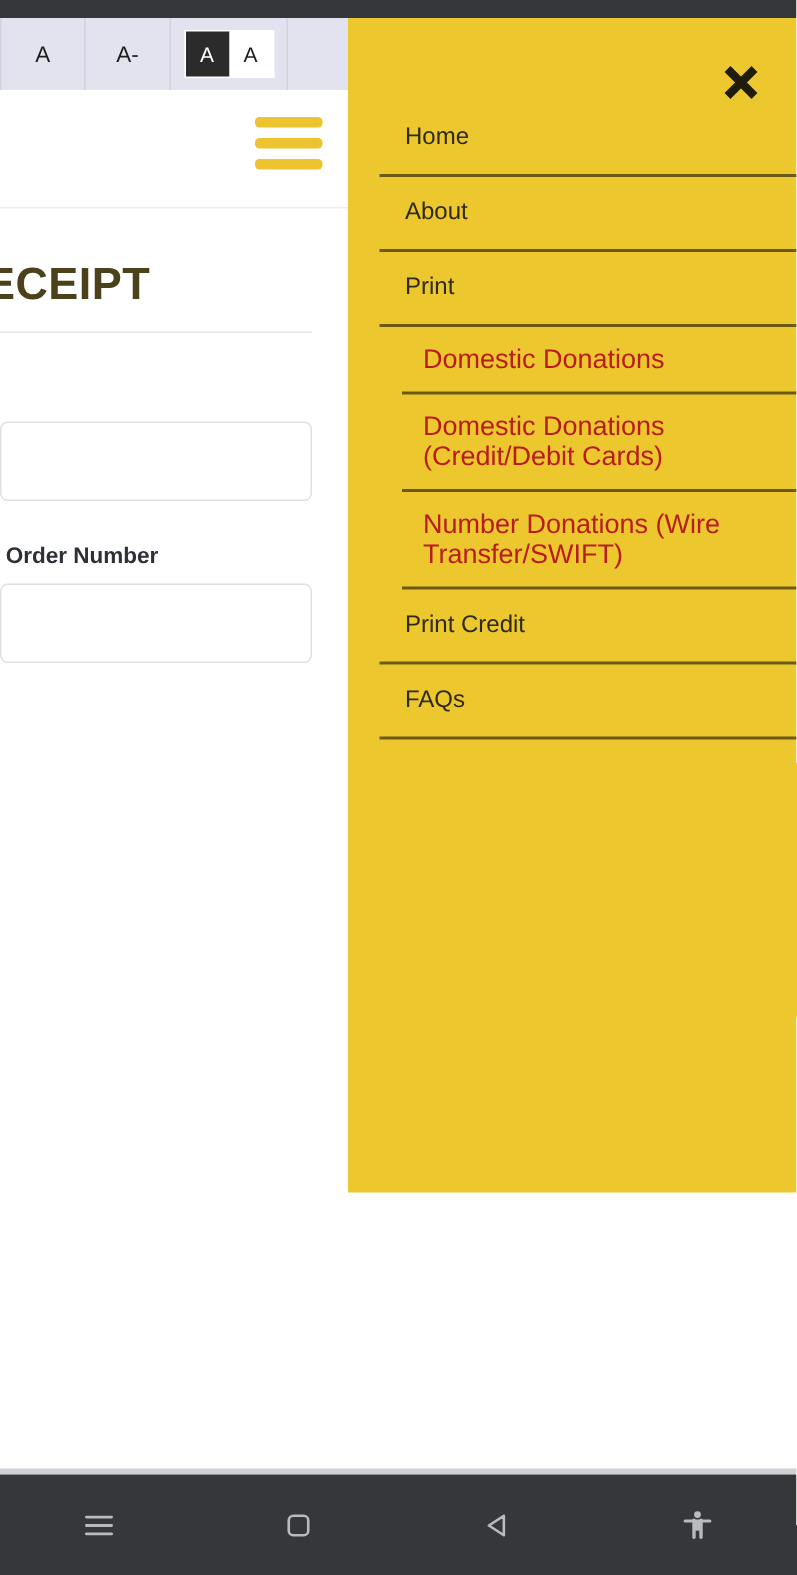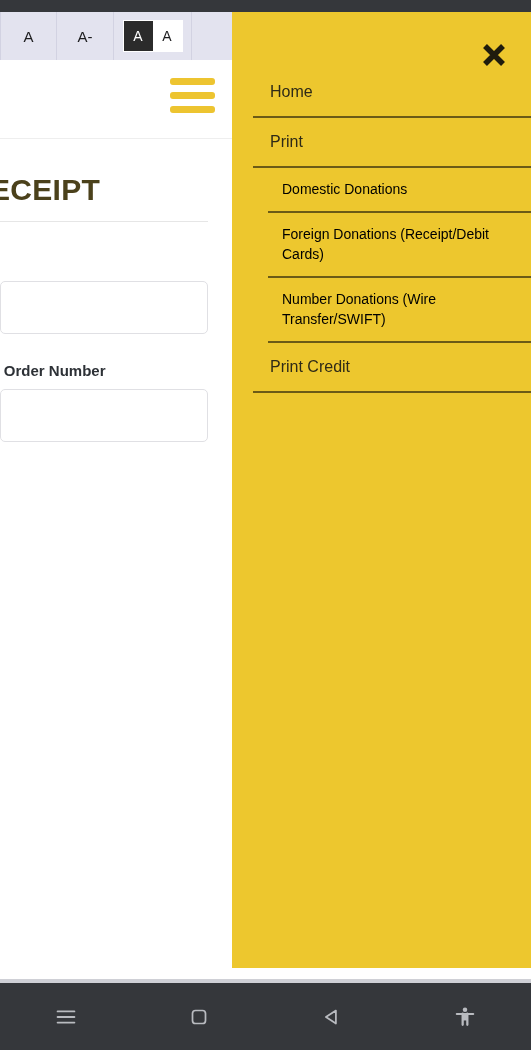--- a/index.html
+++ b/index.html
@@ -135,21 +135,21 @@
     padding: 0 12px;
     outline: none;
   }
 
   
   #drawer {
     position: absolute;
     top: 12px;
     left: 232px;
     width: 299px;
-    height: 956px;
+    height: 783px;
     background: #edc72e;
     box-sizing: border-box;
   }
   #drawer-close {
     position: absolute;
     top: 28px;
     right: 22px;
     width: 30px;
     height: 30px;
     cursor: pointer;
@@ -171,22 +171,22 @@
     border-bottom: 2px solid #6b5a16;
     font-size: 16px;
     color: #2e2a17;
     line-height: 21px;
   }
   .nav-item.level-1 { padding-left: 17px; }
   .nav-item.level-2 {
     padding: 11px 24px 12px 32px;
     margin-left: 36px;
     border-bottom: 2px solid #6b5a16;
-    font-size: 14px;
-    color: #000000;
+    font-size: 18px;
+    color: #b91c1c;
     line-height: 20px;
     padding-left: 14px;
   }
 
   
   #nav-bar {
     position: absolute;
     bottom: 0; left: 0;
     width: 531px;
     height: 67px;
@@ -260,33 +260,39 @@
   <div id="drawer-close">
     <svg viewBox="0 0 30 30" width="30" height="30" aria-hidden="true">
       <path d="M6 6 L24 24 M24 6 L6 24" stroke="#1f1c0d" stroke-width="5.5" stroke-linecap="butt"></path>
     </svg>
   </div>
   <div id="drawer-nav">
     <div class="nav-item level-1">
       <span>Home</span>
     </div>
     <div class="nav-item level-1">
+      <span>About</span>
+    </div>
+    <div class="nav-item level-1">
       <span>Print</span>
     </div>
     <div class="nav-item level-2">
       <span>Domestic Donations</span>
     </div>
     <div class="nav-item level-2">
-      <span>Foreign Donations (Receipt/Debit Cards)</span>
+      <span>Domestic Donations (Credit/Debit Cards)</span>
     </div>
     <div class="nav-item level-2">
       <span>Number Donations (Wire Transfer/SWIFT)</span>
     </div>
     <div class="nav-item level-1">
       <span>Print Credit</span>
+    </div>
+    <div class="nav-item level-1">
+      <span>FAQs</span>
     </div>
   </div>
 </div>
 
 <div id="nav-divider"></div>
 <div id="nav-bar">
   <div class="nav-btn">
     <svg viewBox="0 0 30 30" width="28" height="28" aria-hidden="true">
       <path d="M6 9 H24 M6 15 H24 M6 21 H24" stroke="#b9bbc0" stroke-width="2" stroke-linecap="round"></path>
     </svg>

